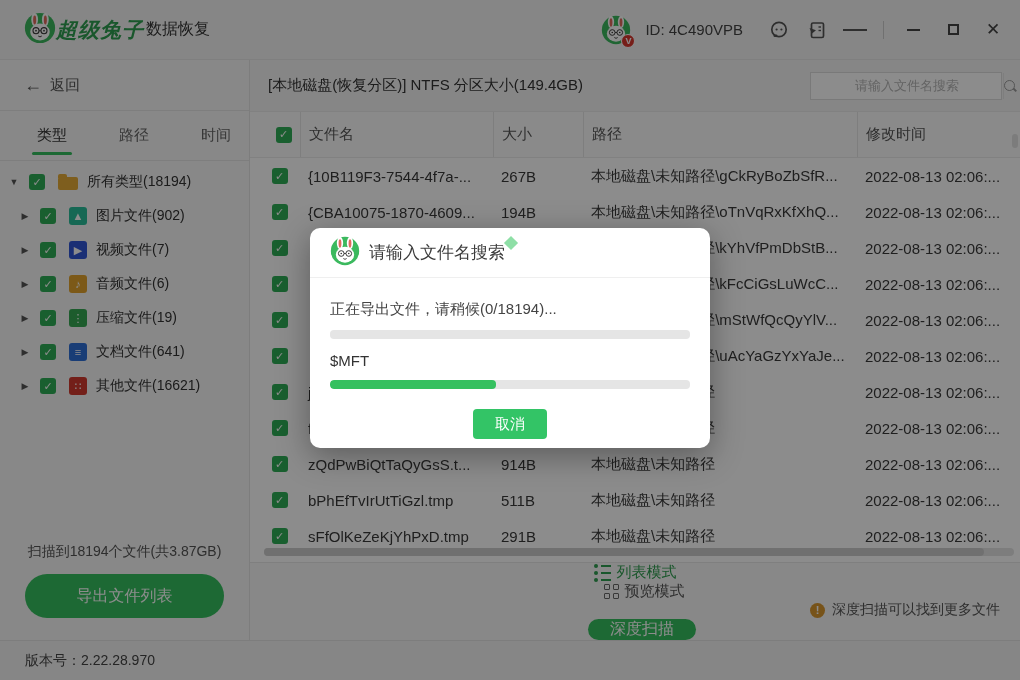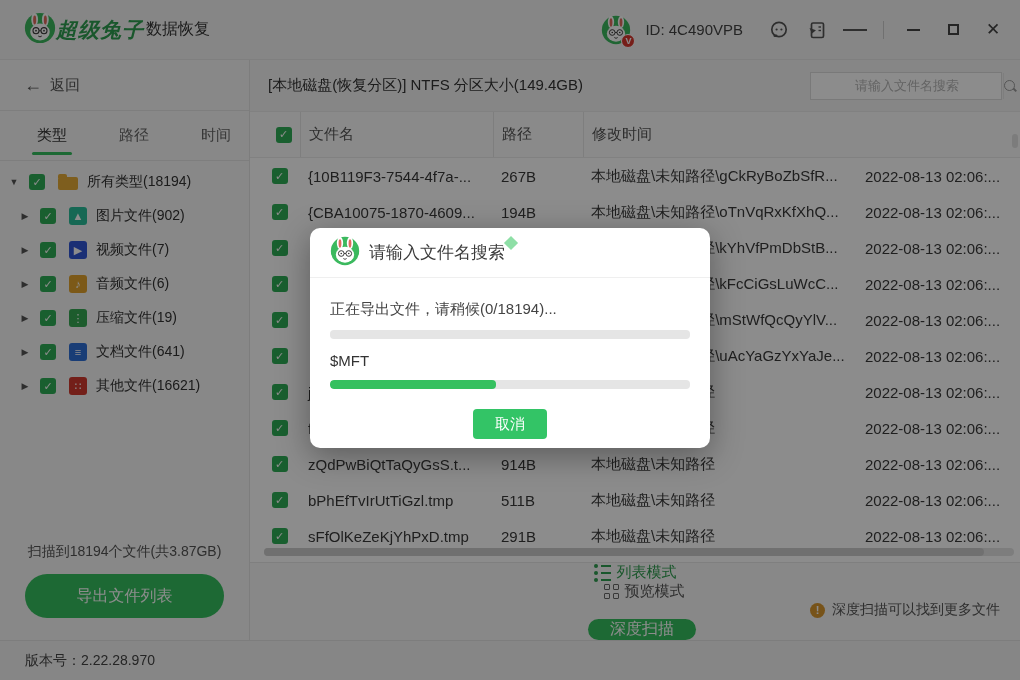--- a/index.html
+++ b/index.html
@@ -279,20 +279,21 @@
           <span class="mag"></span>
         </div>
       </div>
     </div>
 
     <div class="table-header grid-cols">
       <div class="th-cbx-cell th first" style="border:none">
         <span class="cbx">✓</span>
       </div>
       <div class="th">文件名</div>
+      <div class="th">大小</div>
       <div class="th">路径</div>
       <div class="th">修改时间</div>
     </div>
 
     <div id="rows">
         <div class="file-row grid-cols">
           <div class="cbx-cell">
             <span class="cbx">✓</span>
           </div>
           <div class="cell">{10B119F3-7544-4f7a-...</div>

